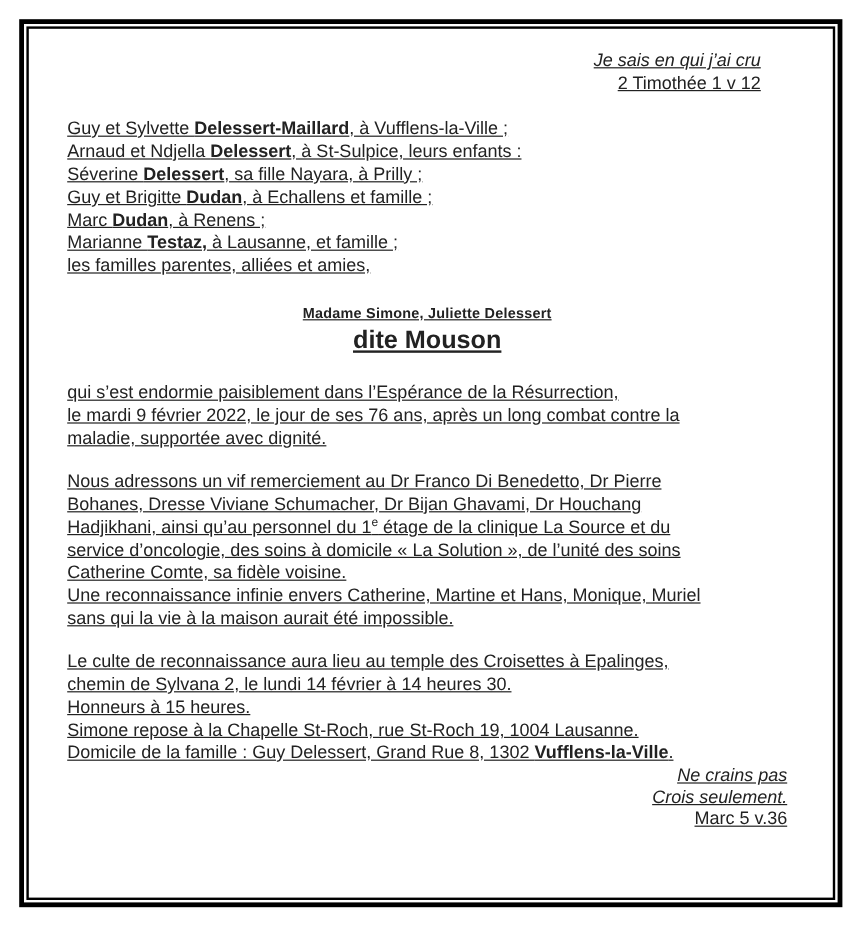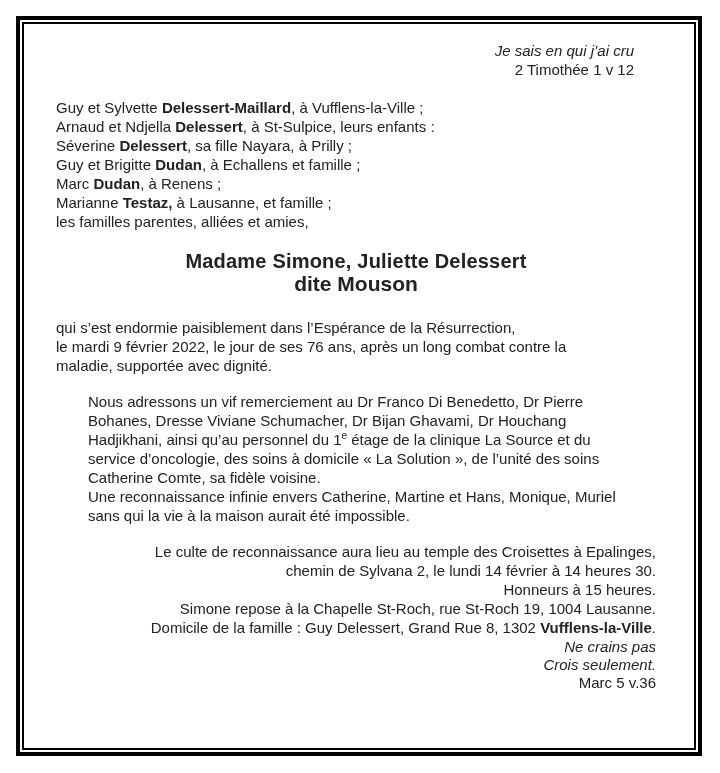--- a/index.html
+++ b/index.html
@@ -22,40 +22,41 @@
     inset: 2px;
     border: 2px solid #000000;
   }
   .content {
     position: absolute;
     left: 24px; top: 24px; right: 26px; bottom: 25px;
     box-sizing: border-box;
     padding: 17px 38px 0 32px;
     font-size: 15px;
     line-height: 19px;
+    text-decoration: underline;
   }
   .line { white-space: pre-wrap; }
   .line.indent { padding-left: 31px; }
   .bold { font-weight: bold; margin-top: 44px; }
   .italic { font-style: italic; }
   sup { font-size: 10px; line-height: 0; vertical-align: super; }
 
   .epigraph { text-align: right; }
   .epigraph-top { margin-right: 22px; }
   .epigraph-bottom { margin-top: 1px; line-height: 18px; }
 
   .family-block { margin-top: 19px; }
 
   .name-block { text-align: center; margin-top: 18px; }
-  .deceased-title { font-size: 20px; line-height: 25px; font-weight: bold; letter-spacing: 0.2px; }
+  .deceased-title { font-size: 12px; line-height: 25px; font-weight: bold; letter-spacing: 0.2px; }
   .deceased-alias { font-size: 21px; line-height: 19px; font-weight: bold; }
 
   .para-death    { margin-top: 25px; }
-  .para-thanks   { margin-top: 17px; margin-left: 32px; }
-  .para-ceremony { margin-top: 17px; text-align: right; }
+  .para-thanks   { margin-top: 17px; }
+  .para-ceremony { margin-top: 17px; }
 </style>
 </head>
 <body>
 
 <div class="page">
 
   <div class="frame-outer">
     <div class="frame-inner"></div>
   </div>
 

